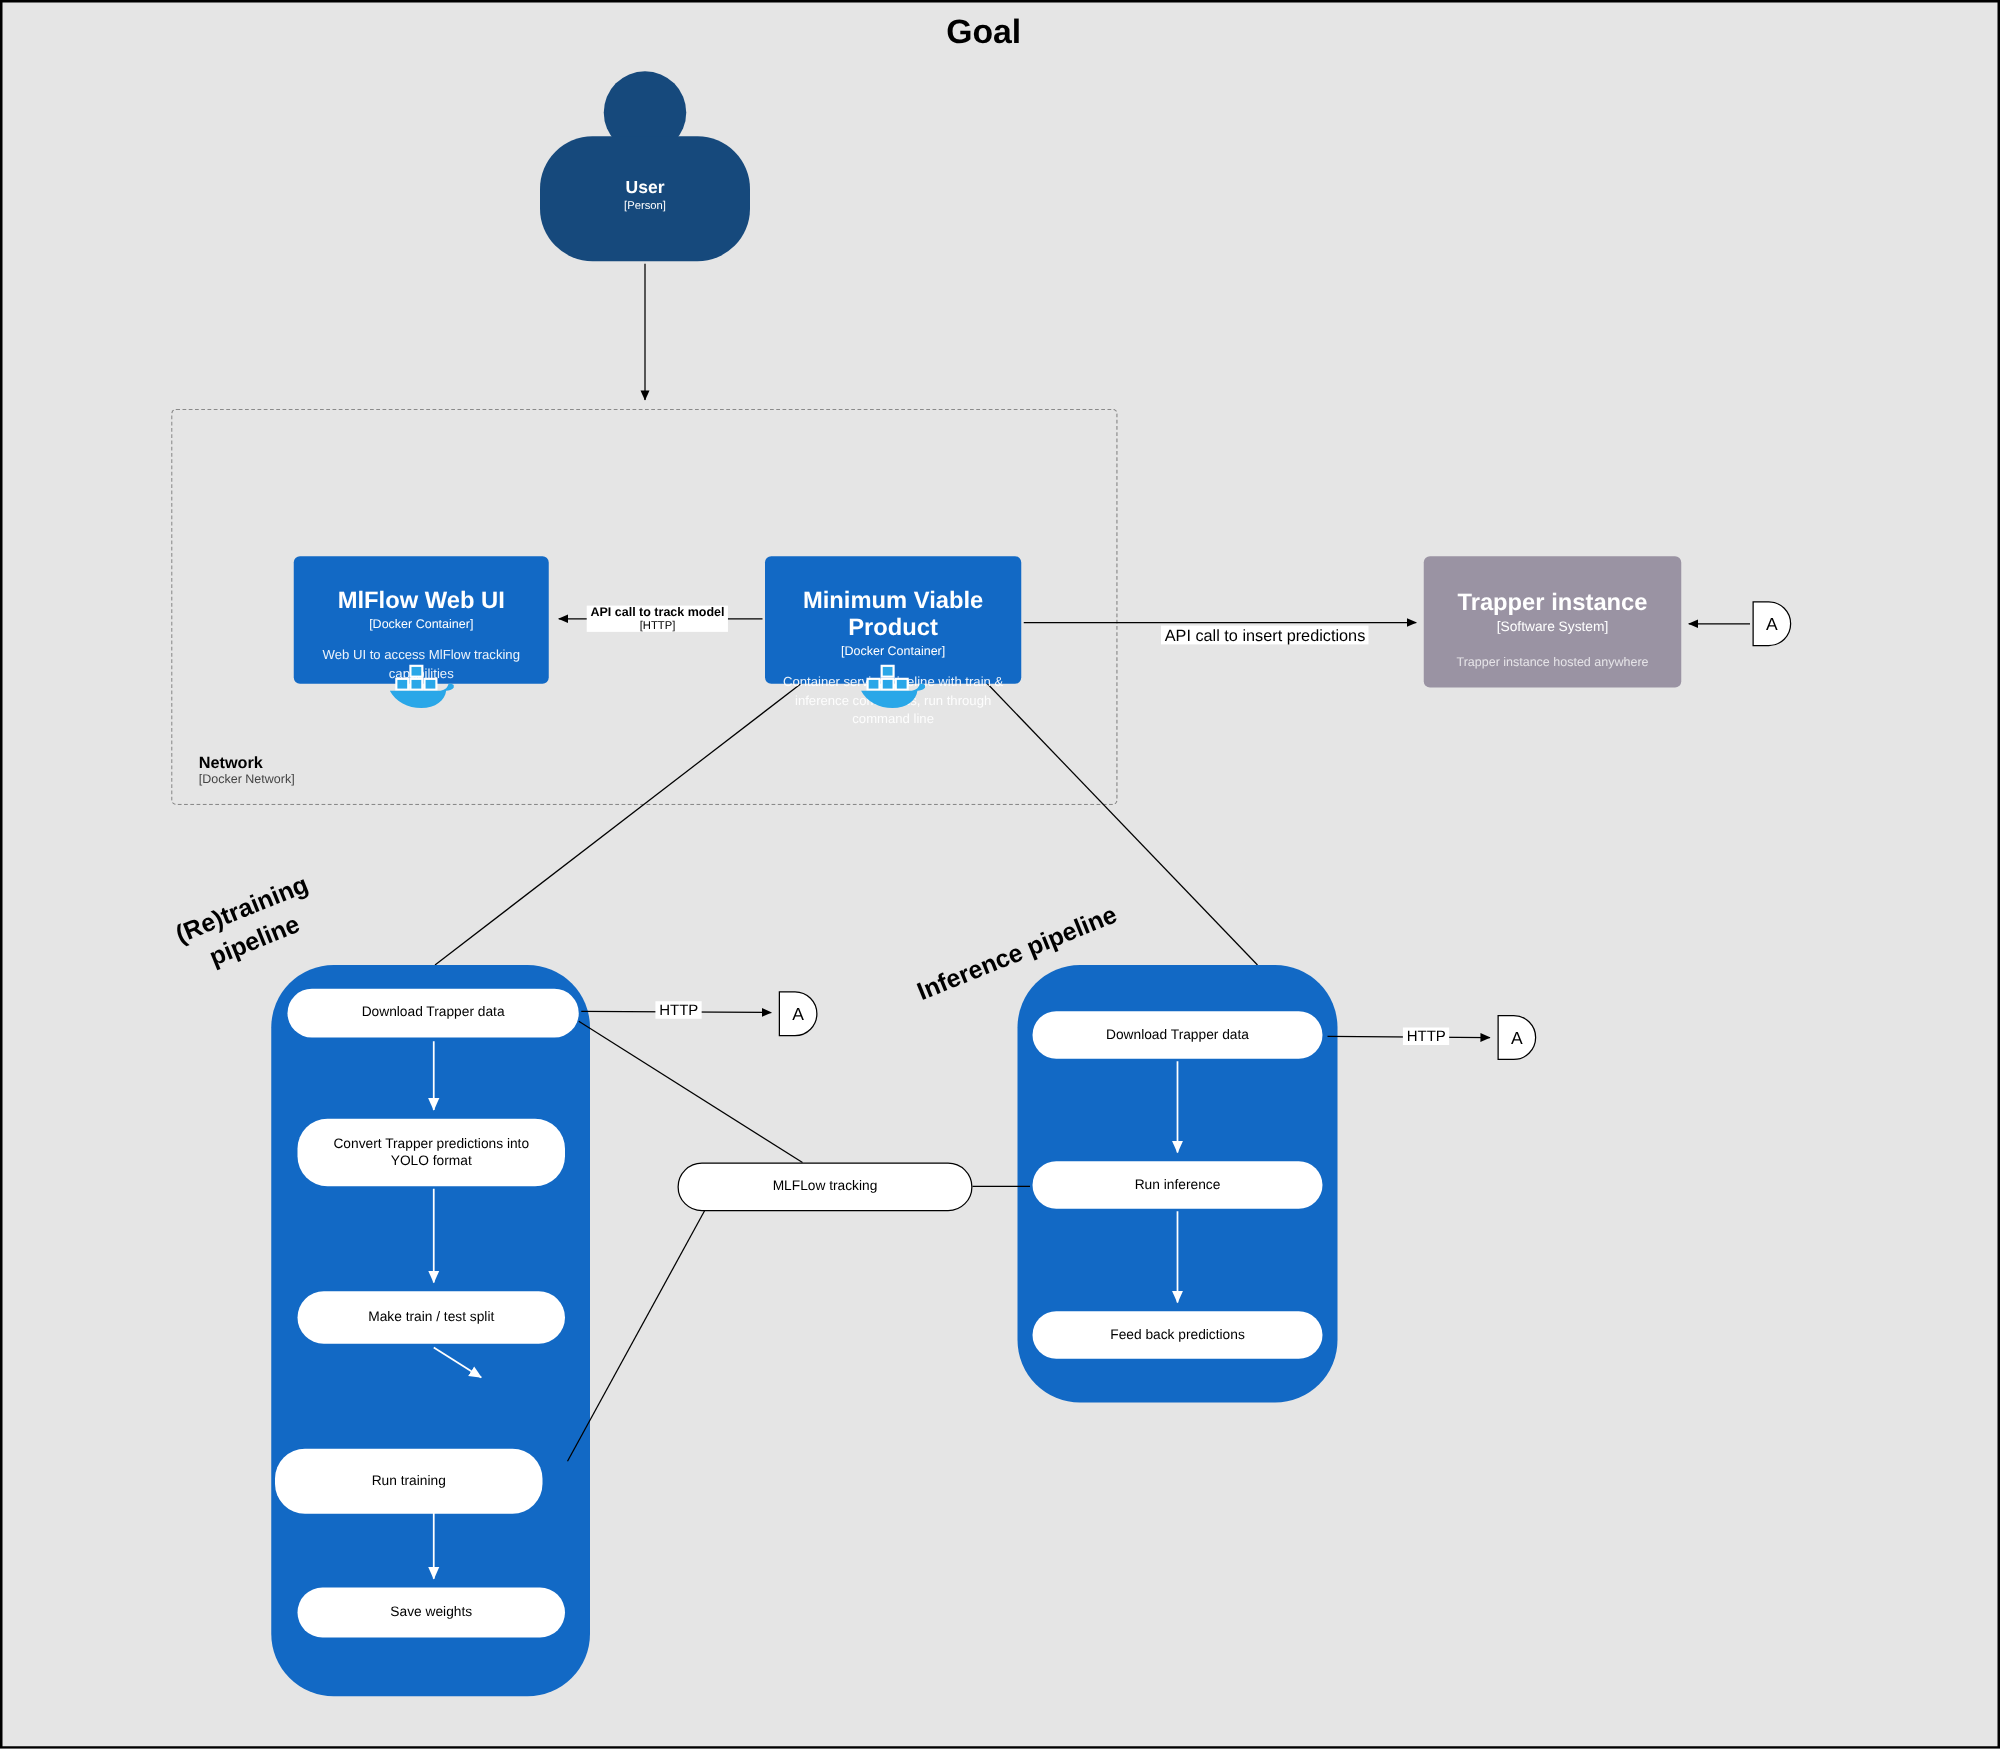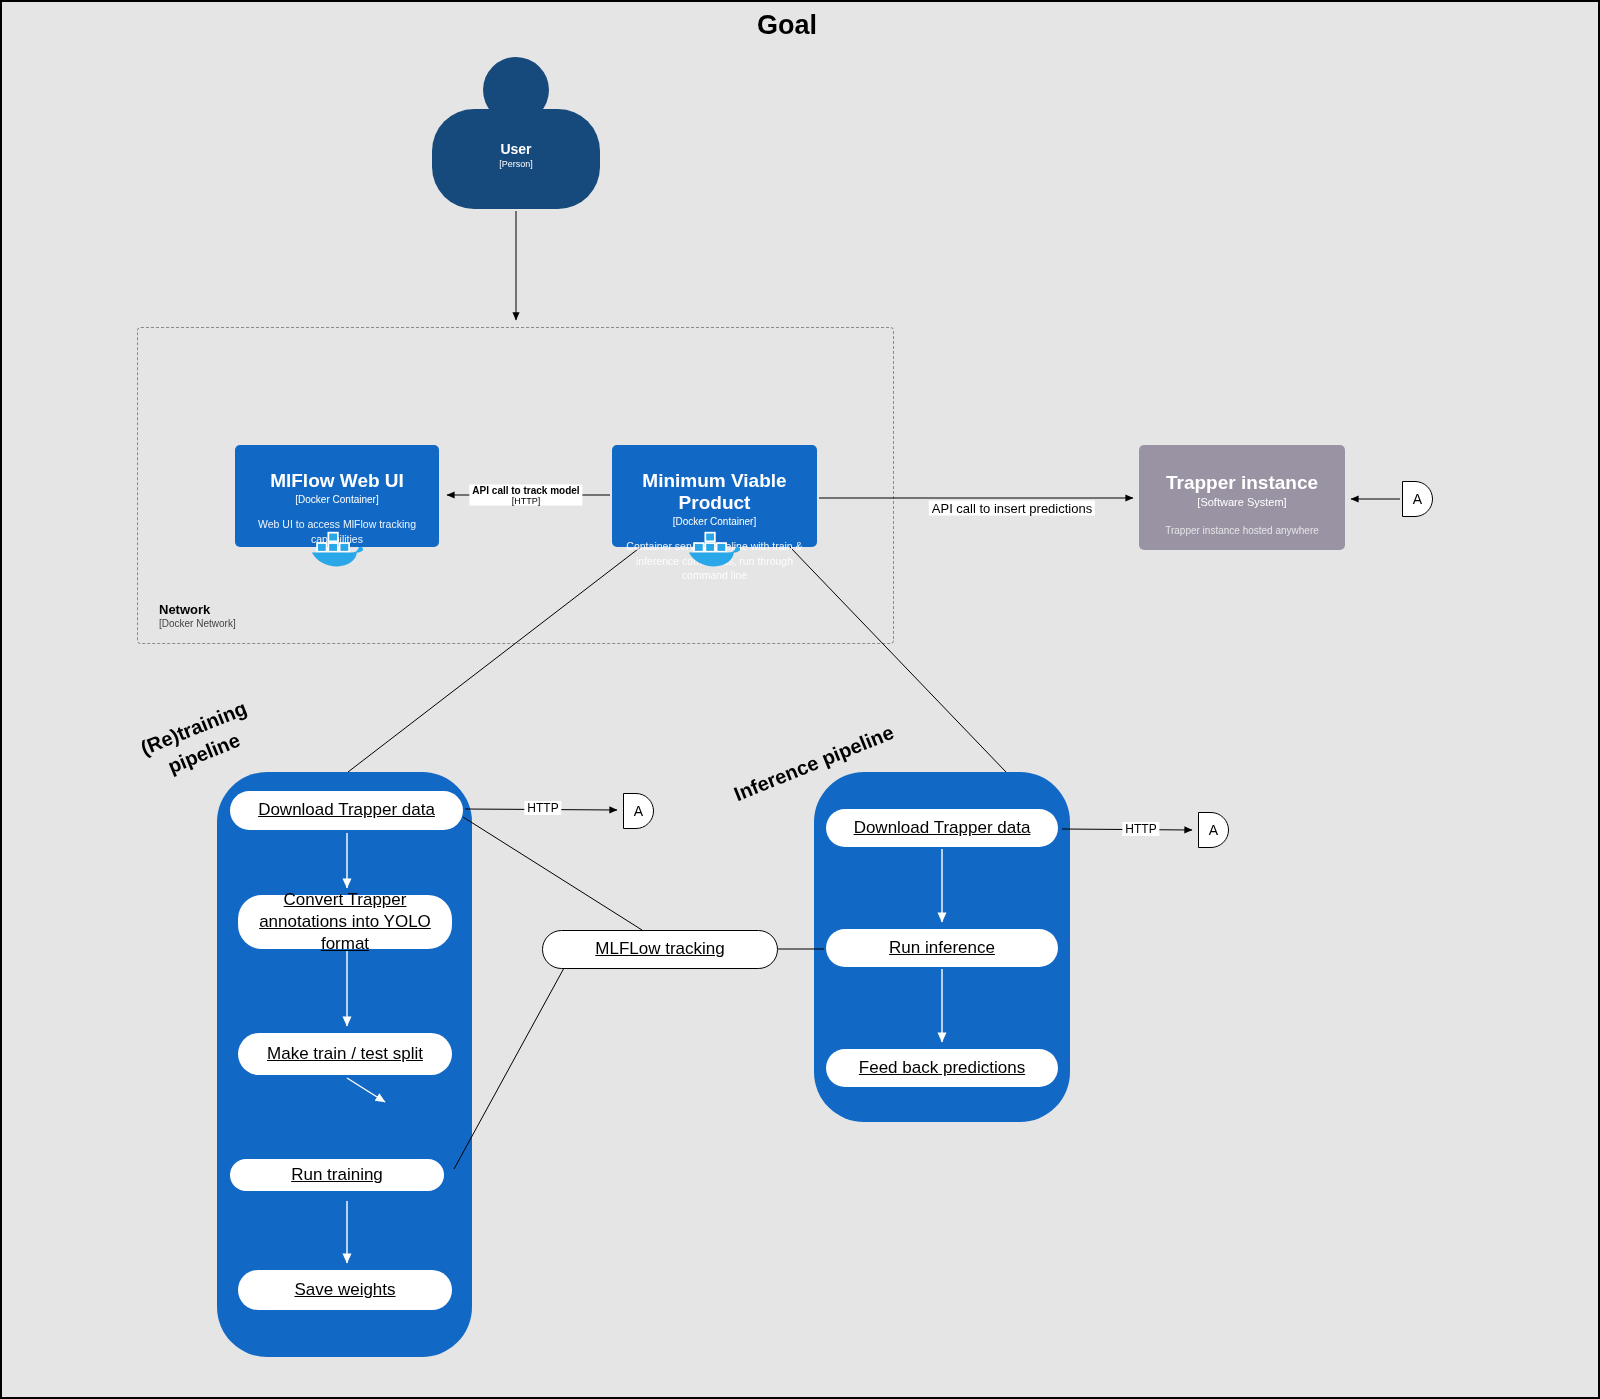--- a/index.html
+++ b/index.html
@@ -23,21 +23,21 @@
   .node-type{font-size:10px;margin-top:2px;}
   .node-desc{font-size:10.5px;margin-top:12px;line-height:1.4;color:rgba(255,255,255,0.92);}
   .node-gray{position:absolute;background:#9A93A3;color:#fff;border-radius:5px;display:flex;flex-direction:column;align-items:center;
     text-align:center;padding:15px 12px 8px;box-sizing:border-box;z-index:2;}
   .node-gray .node-desc{color:rgba(255,255,255,0.75);font-size:10px;margin-top:16px;}
   
   .docker-icon{position:absolute;z-index:3;}
   
   .bigpipe{position:absolute;background:#1269C5;border-radius:50px;z-index:2;}
   .pill{position:absolute;background:#fff;border-radius:24px;display:flex;align-items:center;justify-content:center;text-align:center;
-    font-size:17px;color:#000;line-height:1.3;padding:0 14px;box-sizing:border-box;z-index:5;text-decoration:underline;}
+    font-size:11px;color:#000;line-height:1.3;padding:0 14px;box-sizing:border-box;z-index:5;}
   .pill-bordered{border:1px solid #000;}
   
   .pipe-title{position:absolute;font-weight:bold;font-size:20px;color:#000;text-align:center;white-space:pre-line;
     transform:rotate(-22deg);z-index:2;line-height:1.35;}
   
   .dshape{position:absolute;width:31px;height:36px;background:#fff;border:1.6px solid #000;border-radius:0 18px 18px 0 / 0 18px 18px 0;
     display:flex;align-items:center;justify-content:center;font-size:14px;color:#000;z-index:4;box-sizing:border-box;}
   
   .elabel{position:absolute;transform:translate(-50%,-50%);background:#fff;padding:0 3px;z-index:6;font-size:13px;white-space:nowrap;color:#000;text-align:center;}
   .elabel .l1{font-size:10px;font-weight:bold;}
@@ -113,23 +113,23 @@
   <div class="dshape" style="left:1196px;top:810px;">
     <span>A</span>
   </div>
 
   <div class="pipe-title" style="left:82px;top:712px;width:230px;">(Re)training
 pipeline</div>
   <div class="pipe-title" style="left:702px;top:748px;width:220px;">Inference pipeline</div>
 
   <div class="bigpipe" style="left:215px;top:770px;width:255px;height:585px;"></div>
   <div class="pill" style="left:228px;top:789px;width:233px;height:39px;">Download Trapper data</div>
-  <div class="pill" style="left:236px;top:893px;width:214px;height:54px;">Convert Trapper annotations into YOLO format</div>
+  <div class="pill" style="left:236px;top:893px;width:214px;height:54px;">Convert Trapper predictions into YOLO format</div>
   <div class="pill" style="left:236px;top:1031px;width:214px;height:42px;">Make train / test split</div>
-  <div class="pill" style="left:228px;top:1157px;width:214px;height:32px;">Run training</div>
+  <div class="pill" style="left:218px;top:1157px;width:214px;height:52px;">Run training</div>
   <div class="pill" style="left:236px;top:1268px;width:214px;height:40px;">Save weights</div>
 
   <div class="bigpipe" style="left:812px;top:770px;width:256px;height:350px;"></div>
   <div class="pill" style="left:824px;top:807px;width:232px;height:38px;">Download Trapper data</div>
   <div class="pill" style="left:824px;top:927px;width:232px;height:38px;">Run inference</div>
   <div class="pill" style="left:824px;top:1047px;width:232px;height:38px;">Feed back predictions</div>
 
   <div class="pill pill-bordered" style="left:540px;top:928px;width:236px;height:39px;">MLFLow tracking</div>
 
   <div class="elabel" style="left:524px;top:493px;">

